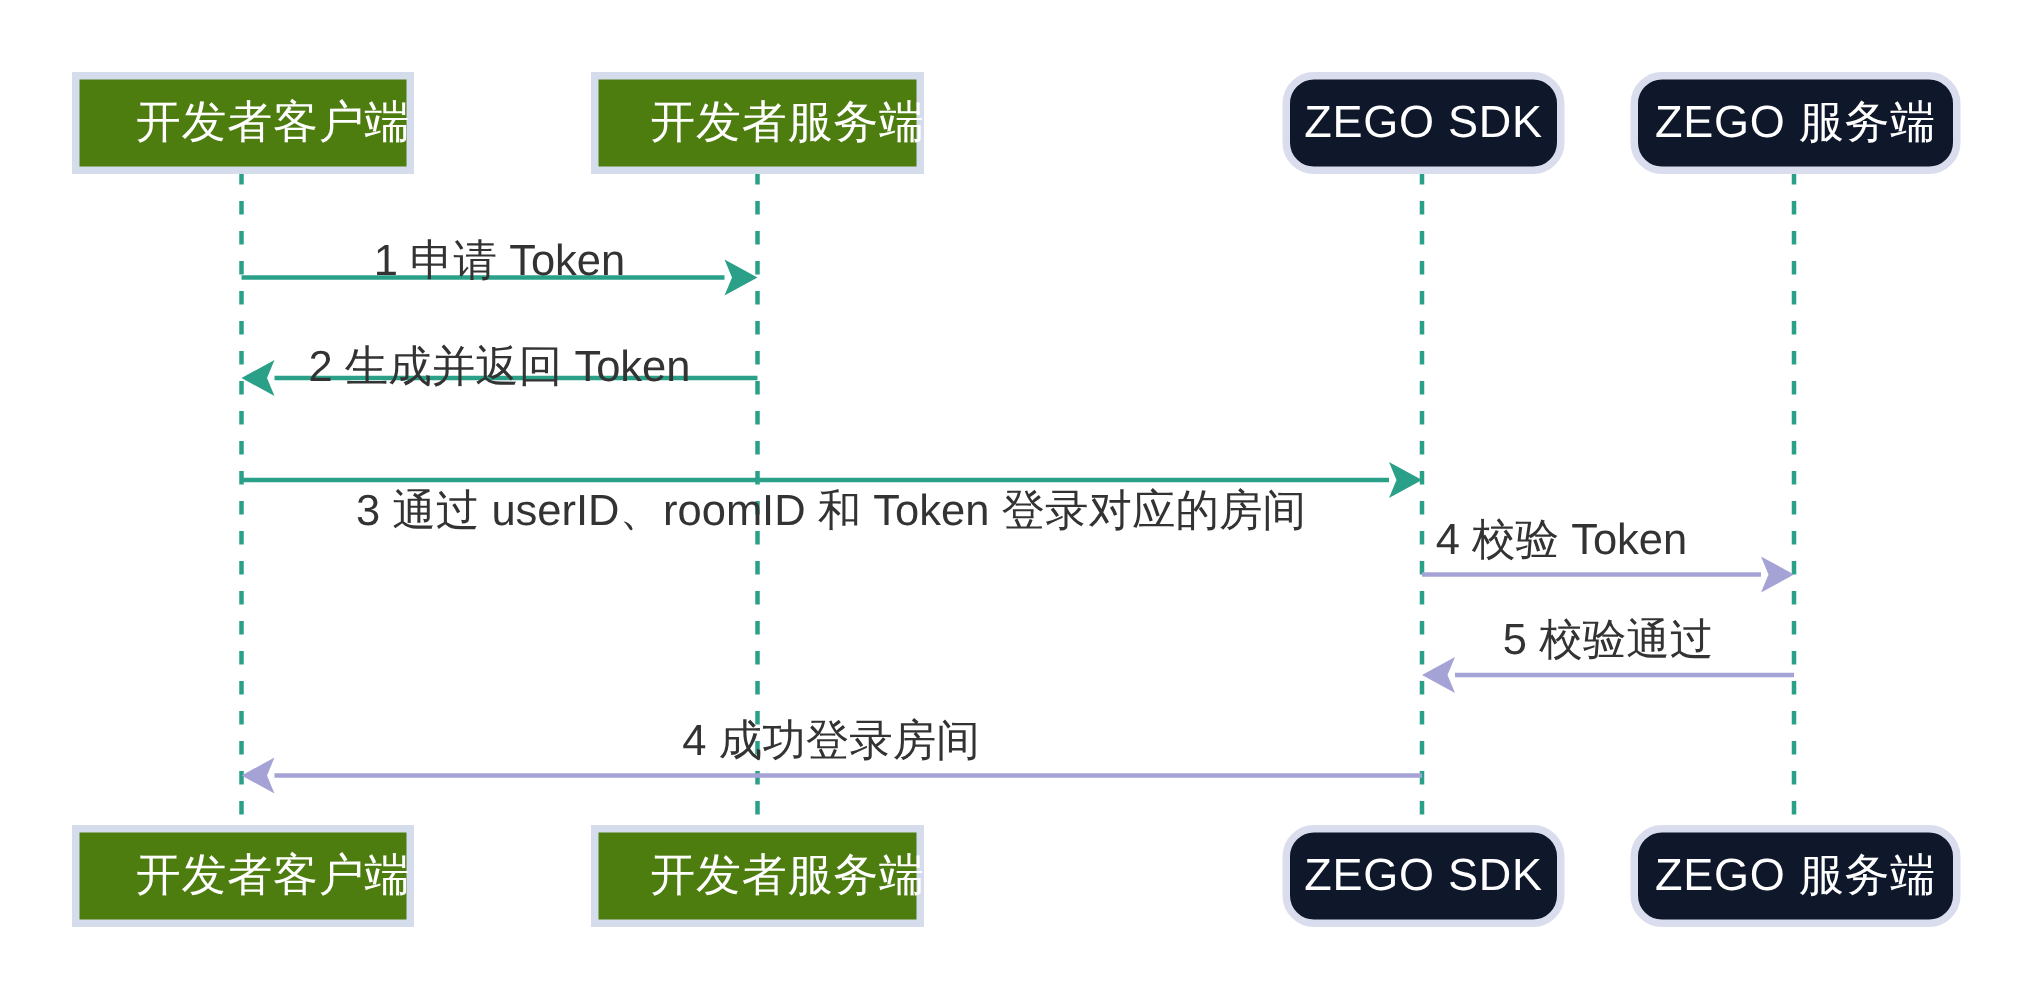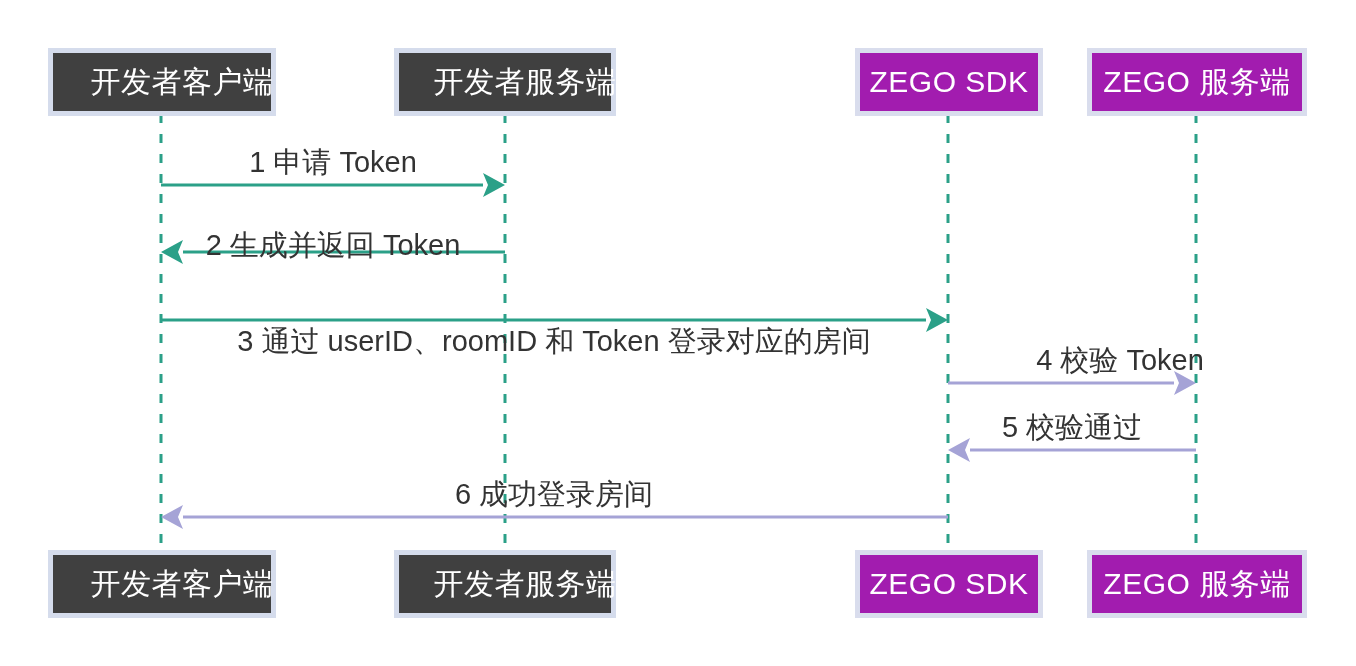--- a/index.html
+++ b/index.html
@@ -32,27 +32,28 @@
     justify-content: center;
     color: #ffffff;
     font-size: 30px;
     line-height: 1;
     letter-spacing: 0.5px;
     white-space: nowrap;
     border-style: solid;
     border-width: 5px;
   }
   .actor-box.teal {
-    background: #404040;
+    background: #4d7c0f;
     border-color: #d5dcec;
     padding-left: 40px;
   }
   .actor-box.purple {
-    background: #a21caf;
+    background: #0f172a;
     border-color: #d9dded;
+    border-radius: 21px;
   }
   .msg-label {
     position: absolute;
     color: #333333;
     font-size: 29px;
     line-height: 1;
     white-space: nowrap;
     transform: translateX(-50%);
   }
 </style>
@@ -118,21 +119,21 @@
         <span>开发者服务端</span>
       </div>
       <div class="actor-box purple" style="left: 855px; width: 188px; top: 550px; height: 68px;">
         <span>ZEGO SDK</span>
       </div>
       <div class="actor-box purple" style="left: 1087px; width: 220px; top: 550px; height: 68px;">
         <span>ZEGO 服务端</span>
       </div>
     </div>
   <div id="labels-layer">
-      <div class="msg-label" style="left: 333px; top: 148px; text-align: center;">1 申请 Token</div>
+      <div class="msg-label" style="left: 333px; top: 160px; text-align: center;">1 申请 Token</div>
       <div class="msg-label" style="left: 333px; top: 215px; margin-top: 16px;">2 生成并返回 Token</div>
       <div class="msg-label" style="left: 554px; top: 283px; margin-top: 44px;">3 通过 userID、roomID 和 Token 登录对应的房间</div>
-      <div class="msg-label" style="left: 1120px; top: 346px;">4 校验 Token</div>
+      <div class="msg-label" style="left: 1041px; top: 346px;">4 校验 Token</div>
       <div class="msg-label" style="left: 1072px; top: 413px;">5 校验通过</div>
-      <div class="msg-label" style="left: 554px; top: 480px;">6 成功登录房间</div>
+      <div class="msg-label" style="left: 554px; top: 480px;">4 成功登录房间</div>
     </div>
 
 </div>
 
 </body></html>

